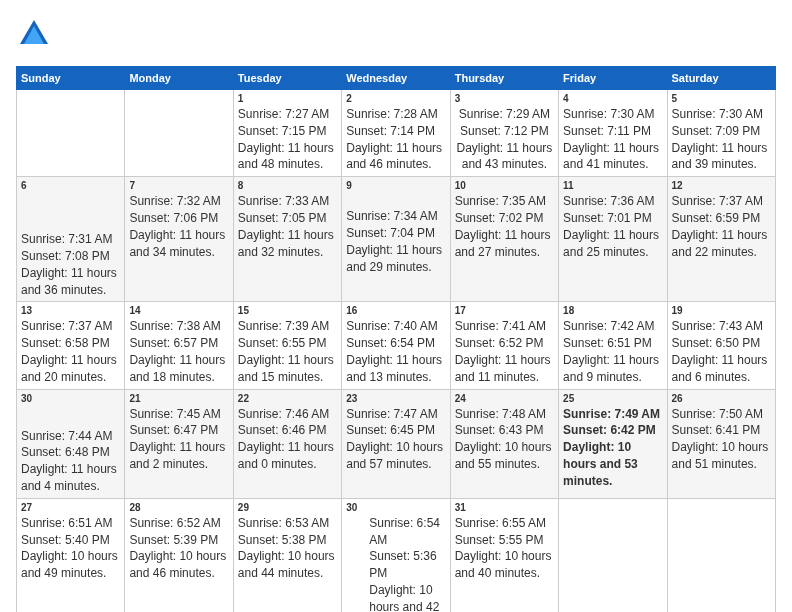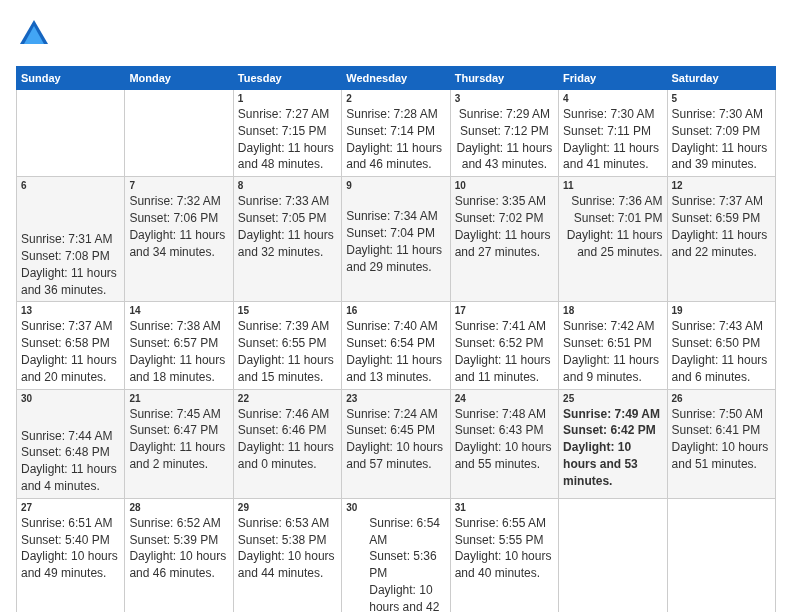--- a/index.html
+++ b/index.html
@@ -188,27 +188,27 @@
 Daylight: 11 hours and 32 minutes.</div>
           </td>
           <td>
             <span class="day-number">9</span>
             <div class="cell-content" style="white-space: pre-line; margin-top: 17px;">Sunrise: 7:34 AM
 Sunset: 7:04 PM
 Daylight: 11 hours and 29 minutes.</div>
           </td>
           <td>
             <span class="day-number">10</span>
-            <div class="cell-content" style="white-space: pre-line;">Sunrise: 3:35 AM
+            <div class="cell-content" style="white-space: pre-line;">Sunrise: 7:35 AM
 Sunset: 7:02 PM
 Daylight: 11 hours and 27 minutes.</div>
           </td>
           <td>
             <span class="day-number">11</span>
-            <div class="cell-content" style="white-space: pre-line; text-align: right;">Sunrise: 7:36 AM
+            <div class="cell-content" style="white-space: pre-line;">Sunrise: 7:36 AM
 Sunset: 7:01 PM
 Daylight: 11 hours and 25 minutes.</div>
           </td>
           <td>
             <span class="day-number">12</span>
             <div class="cell-content" style="white-space: pre-line;">Sunrise: 7:37 AM
 Sunset: 6:59 PM
 Daylight: 11 hours and 22 minutes.</div>
           </td>
         </tr>
@@ -270,21 +270,21 @@
 Daylight: 11 hours and 2 minutes.</div>
           </td>
           <td>
             <span class="day-number">22</span>
             <div class="cell-content" style="white-space: pre-line;">Sunrise: 7:46 AM
 Sunset: 6:46 PM
 Daylight: 11 hours and 0 minutes.</div>
           </td>
           <td>
             <span class="day-number">23</span>
-            <div class="cell-content" style="white-space: pre-line;">Sunrise: 7:24 AM
+            <div class="cell-content" style="white-space: pre-line;">Sunrise: 7:47 AM
 Sunset: 6:45 PM
 Daylight: 10 hours and 57 minutes.</div>
           </td>
           <td>
             <span class="day-number">24</span>
             <div class="cell-content" style="white-space: pre-line;">Sunrise: 7:48 AM
 Sunset: 6:43 PM
 Daylight: 10 hours and 55 minutes.</div>
           </td>
           <td>

